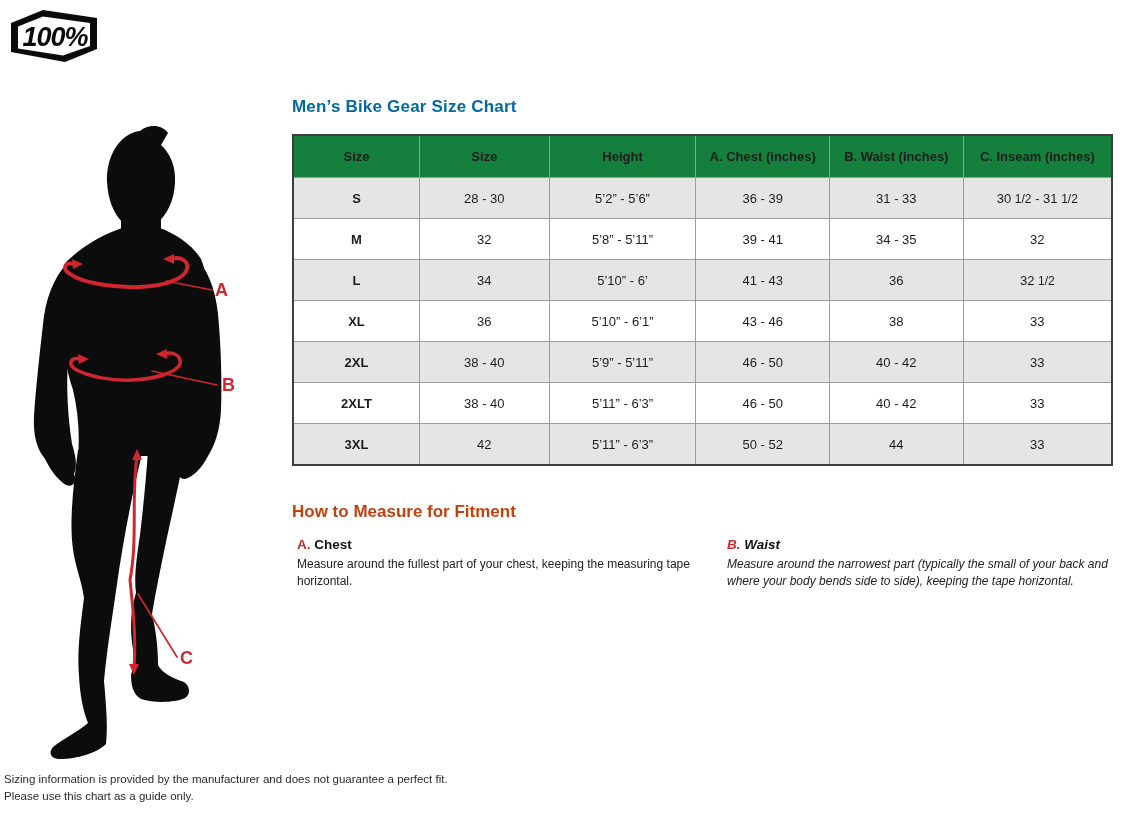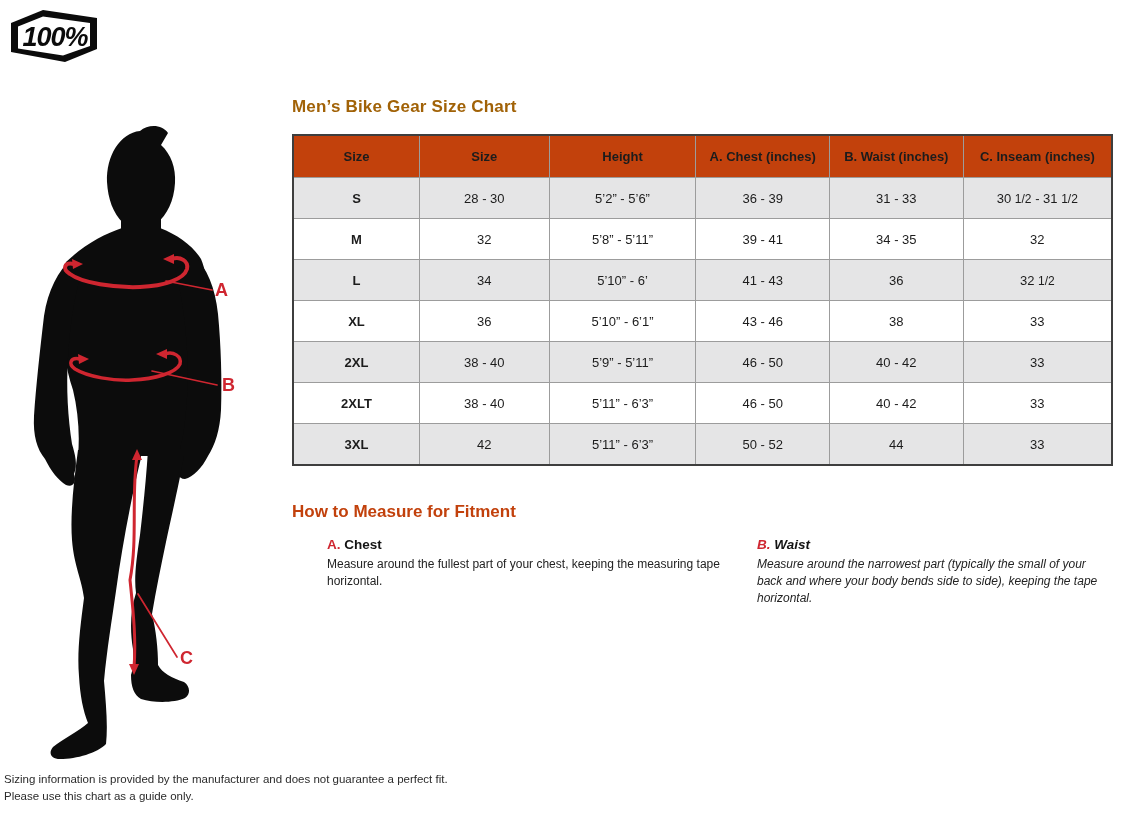--- a/index.html
+++ b/index.html
@@ -15,45 +15,45 @@
   
   .logo { position: absolute; left: 8px; top: 8px; display: block; }
 
   
   .figure-wrap { position: absolute; left: 0; top: 118px; width: 290px; height: 645px; }
 
   
   .content { position: absolute; left: 292px; top: 96px; width: 821px; }
   .chart-title {
     font-size: 17px; font-weight: bold; margin: 0 0 17px 0;
-    letter-spacing: 0.2px; line-height: 21px; color: #a16207;
+    letter-spacing: 0.2px; line-height: 21px; color: #0369a1;
   }
 
   table.size-table {
     border-collapse: collapse; table-layout: fixed; width: 821px;
     border: 2px solid #3e3e3e; font-size: 13px; color: #1c1c1c;
   }
   .size-table th, .size-table td {
     border: 1px solid #9c9c9c; text-align: center;
     padding: 0 4px; overflow: hidden; white-space: nowrap;
   }
-  .size-table thead th { height: 41px; font-weight: bold; background: #c2410c; text-align: center; }
+  .size-table thead th { height: 41px; font-weight: bold; background: #15803d; text-align: center; }
   .size-table tbody td { height: 40px; font-weight: normal; }
   .size-table tbody tr:nth-child(odd) { background: #e5e5e6; }
   .size-table tbody td:first-child { font-weight: bold; }
   .frac { font-size: 12px; }
 
   
   .measure-title {
     font-size: 17px; font-weight: bold; margin: 36px 0 0 0;
     line-height: 20px; color: #c2410c;
   }
   .measure-grid {
     display: grid; grid-template-columns: 406px 1fr; column-gap: 24px;
-    row-gap: 23px; margin-top: 15px; padding-left: 5px; margin-left: 30px;
+    row-gap: 23px; margin-top: 15px; padding-left: 5px;
   }
   .m-item .m-head { font-size: 13.5px; font-weight: bold; margin-bottom: 4px; color: #141414; }
   .m-item .m-letter { color: #cf2630; }
   .m-item .m-body { font-size: 12px; line-height: 1.4; color: #232323; }
   .pos-a { grid-column: 1; grid-row: 1; }
   .pos-b { grid-column: 2; grid-row: 1; font-style: italic; }
   .pos-c { grid-column: 1; grid-row: 2; }
 
   
   .footer { position: absolute; left: 4px; top: 771px; font-size: 11.5px; line-height: 1.45; color: #2b2b2b; }

